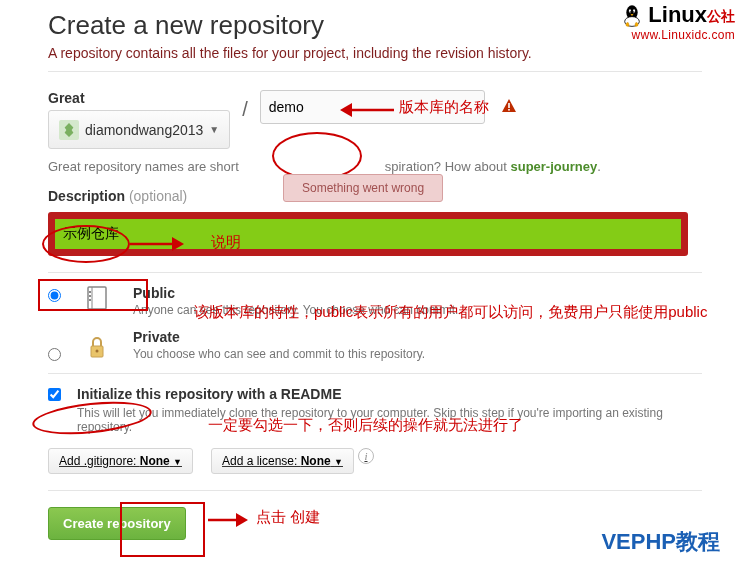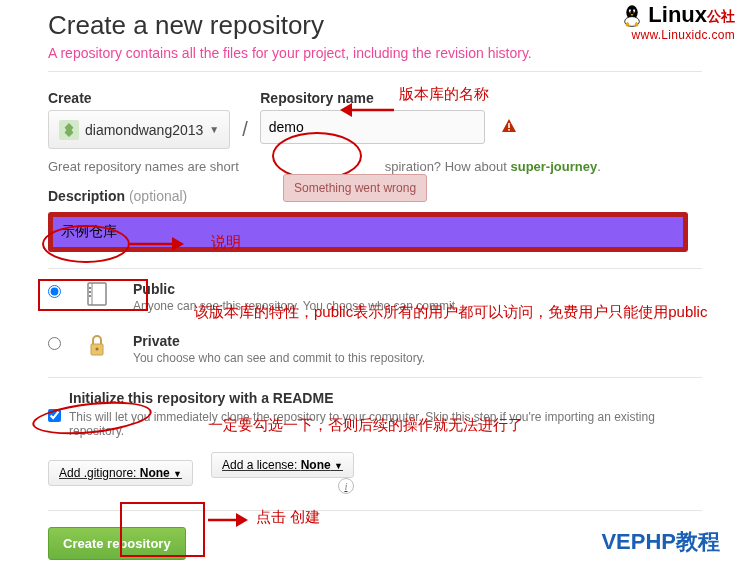--- a/index.html
+++ b/index.html
@@ -1,39 +1,39 @@
 <!DOCTYPE html>
 <html><head>
 <meta charset="utf-8">
 <style>
 * { box-sizing: border-box; margin: 0; padding: 0; }
 body { font-family: -apple-system, BlinkMacSystemFont, "Segoe UI", Helvetica, Arial, sans-serif; font-size: 14px; color: #333; background: #fff; width: 750px; height: 569px; position: relative; padding: 10px 48px; }
 h1 { font-size: 26px; font-weight: 300; color: #333; margin-bottom: 4px; }
-.subtitle { color: #ec4899; font-size: 14px; margin-bottom: 8px; }
+.subtitle { color: #7f1d1d; font-size: 14px; margin-bottom: 8px; }
 hr { border: none; border-top: 1px solid #e5e5e5; margin: 10px 0 18px; }
 .row { display: flex; align-items: flex-start; gap: 8px; }
 label.section { font-weight: 600; color: #333; font-size: 14px; display: block; margin-bottom: 4px; }
 .owner-select { display: inline-flex; align-items: center; border: 1px solid #d5d5d5; background: linear-gradient(#fcfcfc,#eee); border-radius: 3px; padding: 6px 10px; cursor: pointer; height: 39px; }
 .owner-select .avatar { width: 20px; height: 20px; background: #d4e8cc; margin-right: 6px; border-radius: 2px; display:flex; align-items:center; justify-content:center; }
 .owner-select .avatar svg { width:14px; height:14px; }
 .owner-select .caret { margin-left: 6px; font-size: 10px; color: #666; }
 .slash { font-size: 20px; color: #666; padding: 4px 4px 0; }
 .repo-input { border: 1px solid #ccc; border-radius: 3px; padding: 6px 8px; height: 34px; width: 225px; font-size: 14px; background:#fafafa; }
 .error-icon { color: #bd2c00; margin-left: 8px; align-self:center; }
-.error-tip { position: absolute; background: #efd0d0; border: 1px solid #d6a0a0; color: #a05050; padding: 6px 10px; border-radius: 3px; font-size: 12px; left: 283px; top: 174px; z-index:2; }
+.error-tip { position: absolute; background: #efd0d0; border: 1px solid #d6a0a0; color: #a05050; padding: 6px 18px; border-radius: 3px; font-size: 12px; left: 283px; top: 174px; z-index:2; }
 .hint { color: #767676; font-size: 13px; margin-top: 10px; }
 .suggestion { color: #4c8c2b; font-weight: 600; }
 .optional { color: #999; font-weight: normal; }
-.desc-input { width: 640px; border: 5px solid #b91c1c; border-radius: 3px; padding: 7px 8px; font-size: 14px; background:#8b5cf6; margin-top:4px; }
+.desc-input { width: 640px; border: 7px solid #b91c1c; border-radius: 3px; padding: 7px 8px; font-size: 14px; background:#84cc16; margin-top:4px; }
 .radio-row { display: flex; align-items: flex-start; gap: 24px; margin-bottom: 6px; }
 .radio-row input[type=radio] { margin-top: 4px; }
 .vis-icon { width: 24px; display:flex; justify-content:center; }
 .vis-label { font-weight: 600; }
 .vis-desc { color: #767676; font-size: 12px; margin-top:2px; }
-.check-row { display: flex; align-items: center; gap: 8px; }
+.check-row { display: flex; align-items: flex-start; gap: 16px; }
 .check-row input { margin-top: 2px; }
 .check-label { font-weight: 600; }
 .check-desc { color: #767676; font-size: 12px; margin-top: 4px; }
 .dd-btn { border: 1px solid #d5d5d5; background: linear-gradient(#fcfcfc,#eee); border-radius: 3px; padding: 5px 10px; font-size: 12px; cursor: pointer; }
 .dd-btn b { font-weight: 600; }
 .info-circle { display:inline-flex; width:16px; height:16px; border:1px solid #bbb; border-radius:50%; align-items:center; justify-content:center; font-size:11px; color:#888; font-family: Georgia, serif; font-style: italic; margin-left:4px; }
 .create-btn { background: linear-gradient(#8bc850,#6cb33f); border: 1px solid #5ca330; color: #fff; font-weight: 600; padding: 8px 14px; border-radius: 3px; cursor: pointer; font-size: 13px; }
 .spacer-hr { border: none; border-top: 1px solid #e5e5e5; margin: 12px 0; }
 
 
@@ -76,33 +76,32 @@
 </div>
 <div class="watermark-vephp">VEPHP教程</div>
 
 
 <h1>Create a new repository</h1>
 <div class="subtitle">A repository contains all the files for your project, including the revision history.</div>
 <hr>
 
 <div class="row" style="gap:30px;">
   <div>
-    <label class="section">Create</label>
+    <label class="section">Great</label>
     <div class="owner-select">
       <span class="avatar">
           <svg viewBox="0 0 16 16">
             <path fill="#7ab060" d="M8 0 L3 5 L5 8 L3 11 L8 16 L13 11 L11 8 L13 5 Z"></path>
           </svg>
         </span>
       <span>diamondwang2013</span>
       <span class="caret">▼</span>
     </div>
   </div>
   <div>
-    <label class="section" style="color:#333;">Repository name</label>
     <div class="row" style="align-items:center; margin-left:-22px;">
       <span class="slash">/</span>
       <input class="repo-input" value="demo" style="">
       <span class="error-icon">
         <svg width="16" height="16" viewBox="0 0 16 16">
             <path fill="#bd2c00" d="M8 1 L15 14 H1 Z"></path>
             <rect x="7.2" y="5" width="1.6" height="5" fill="#fff"></rect>
             <rect x="7.2" y="11" width="1.6" height="1.6" fill="#fff"></rect>
           </svg>
       </span>
@@ -135,21 +134,21 @@
         <rect x="3" y="10" width="2" height="2" fill="#888"></rect>
         <rect x="3" y="14" width="2" height="2" fill="#888"></rect>
       </svg>
   </div>
   <div>
     <div class="vis-label">Public</div>
     <div class="vis-desc">Anyone can see this repository. You choose who can commit.</div>
   </div>
 </div>
 
-<div class="radio-row" style="margin-top:20px;">
+<div class="radio-row" style="margin-top:12px;align-items:flex-end;">
   <input type="radio" style="">
   <div class="vis-icon">
     <svg width="22" height="26" viewBox="0 0 22 26">
         <rect x="5" y="11" width="12" height="11" rx="1" fill="#e9c46a" stroke="#c8a050"></rect>
         <path d="M7 11 V7 a4 4 0 0 1 8 0 V11" fill="none" stroke="#c8a050" stroke-width="2"></path>
         <circle cx="11" cy="16" r="1.5" fill="#a07030"></circle>
       </svg>
   </div>
   <div>
     <div class="vis-label">Private</div>
@@ -164,39 +163,39 @@
   <div>
     <div class="check-label">Initialize this repository with a README</div>
     <div class="check-desc">This will let you immediately clone the repository to your computer. Skip this step if you're importing an existing repository.</div>
   </div>
 </div>
 
 <div style="margin-top:14px; display:flex; gap:18px; align-items:center;text-decoration:underline;">
   <button class="dd-btn">
     <span>Add .gitignore: </span><b>None</b> <span style="font-size:9px;">▼</span>
   </button>
-  <div style="display:flex; align-items:flex-end;flex-direction:column;">
+  <div style="display:flex; align-items:flex-start;">
     <button class="dd-btn">
       <span>Add a license: </span><b>None</b> <span style="font-size:9px;">▼</span>
     </button>
     <span class="info-circle">i</span>
   </div>
 </div>
 
 <hr class="spacer-hr" style="margin:16px 0;">
 
 <button class="create-btn">Create repository</button>
 
 
 <div class="annot-ellipse" style="left:272px; top:132px; width:90px; height:48px;"></div>
 <svg class="annot-arrow" style="left:340px; top:98px; width:55px; height:24px;">
     <path d="M54 12 L6 12" stroke="#c00" stroke-width="2.5"></path>
     <path d="M0 12 L12 5 L12 19 Z" fill="#c00"></path>
   </svg>
-<div class="annot-text" style="left:399px; top:85px;">版本库的名称</div>
+<div class="annot-text" style="left:399px; top:98px;">版本库的名称</div>
 
 <div class="annot-ellipse" style="left:42px; top:225px; width:88px; height:38px;"></div>
 <svg class="annot-arrow" style="left:130px; top:232px; width:55px; height:24px;">
     <path d="M0 12 L48 12" stroke="#c00" stroke-width="2.5"></path>
     <path d="M54 12 L42 5 L42 19 Z" fill="#c00"></path>
   </svg>
 <div class="annot-text" style="left:211px; top:233px;">说明</div>
 
 <div class="annot-box" style="left:38px; top:279px; width:110px; height:32px;"></div>
 <div class="annot-text" style="left:194px; top:284px; width:540px; line-height:1.6;margin-top:16px;">该版本库的特性，public表示所有的用户都可以访问，免费用户只能使用public</div>

